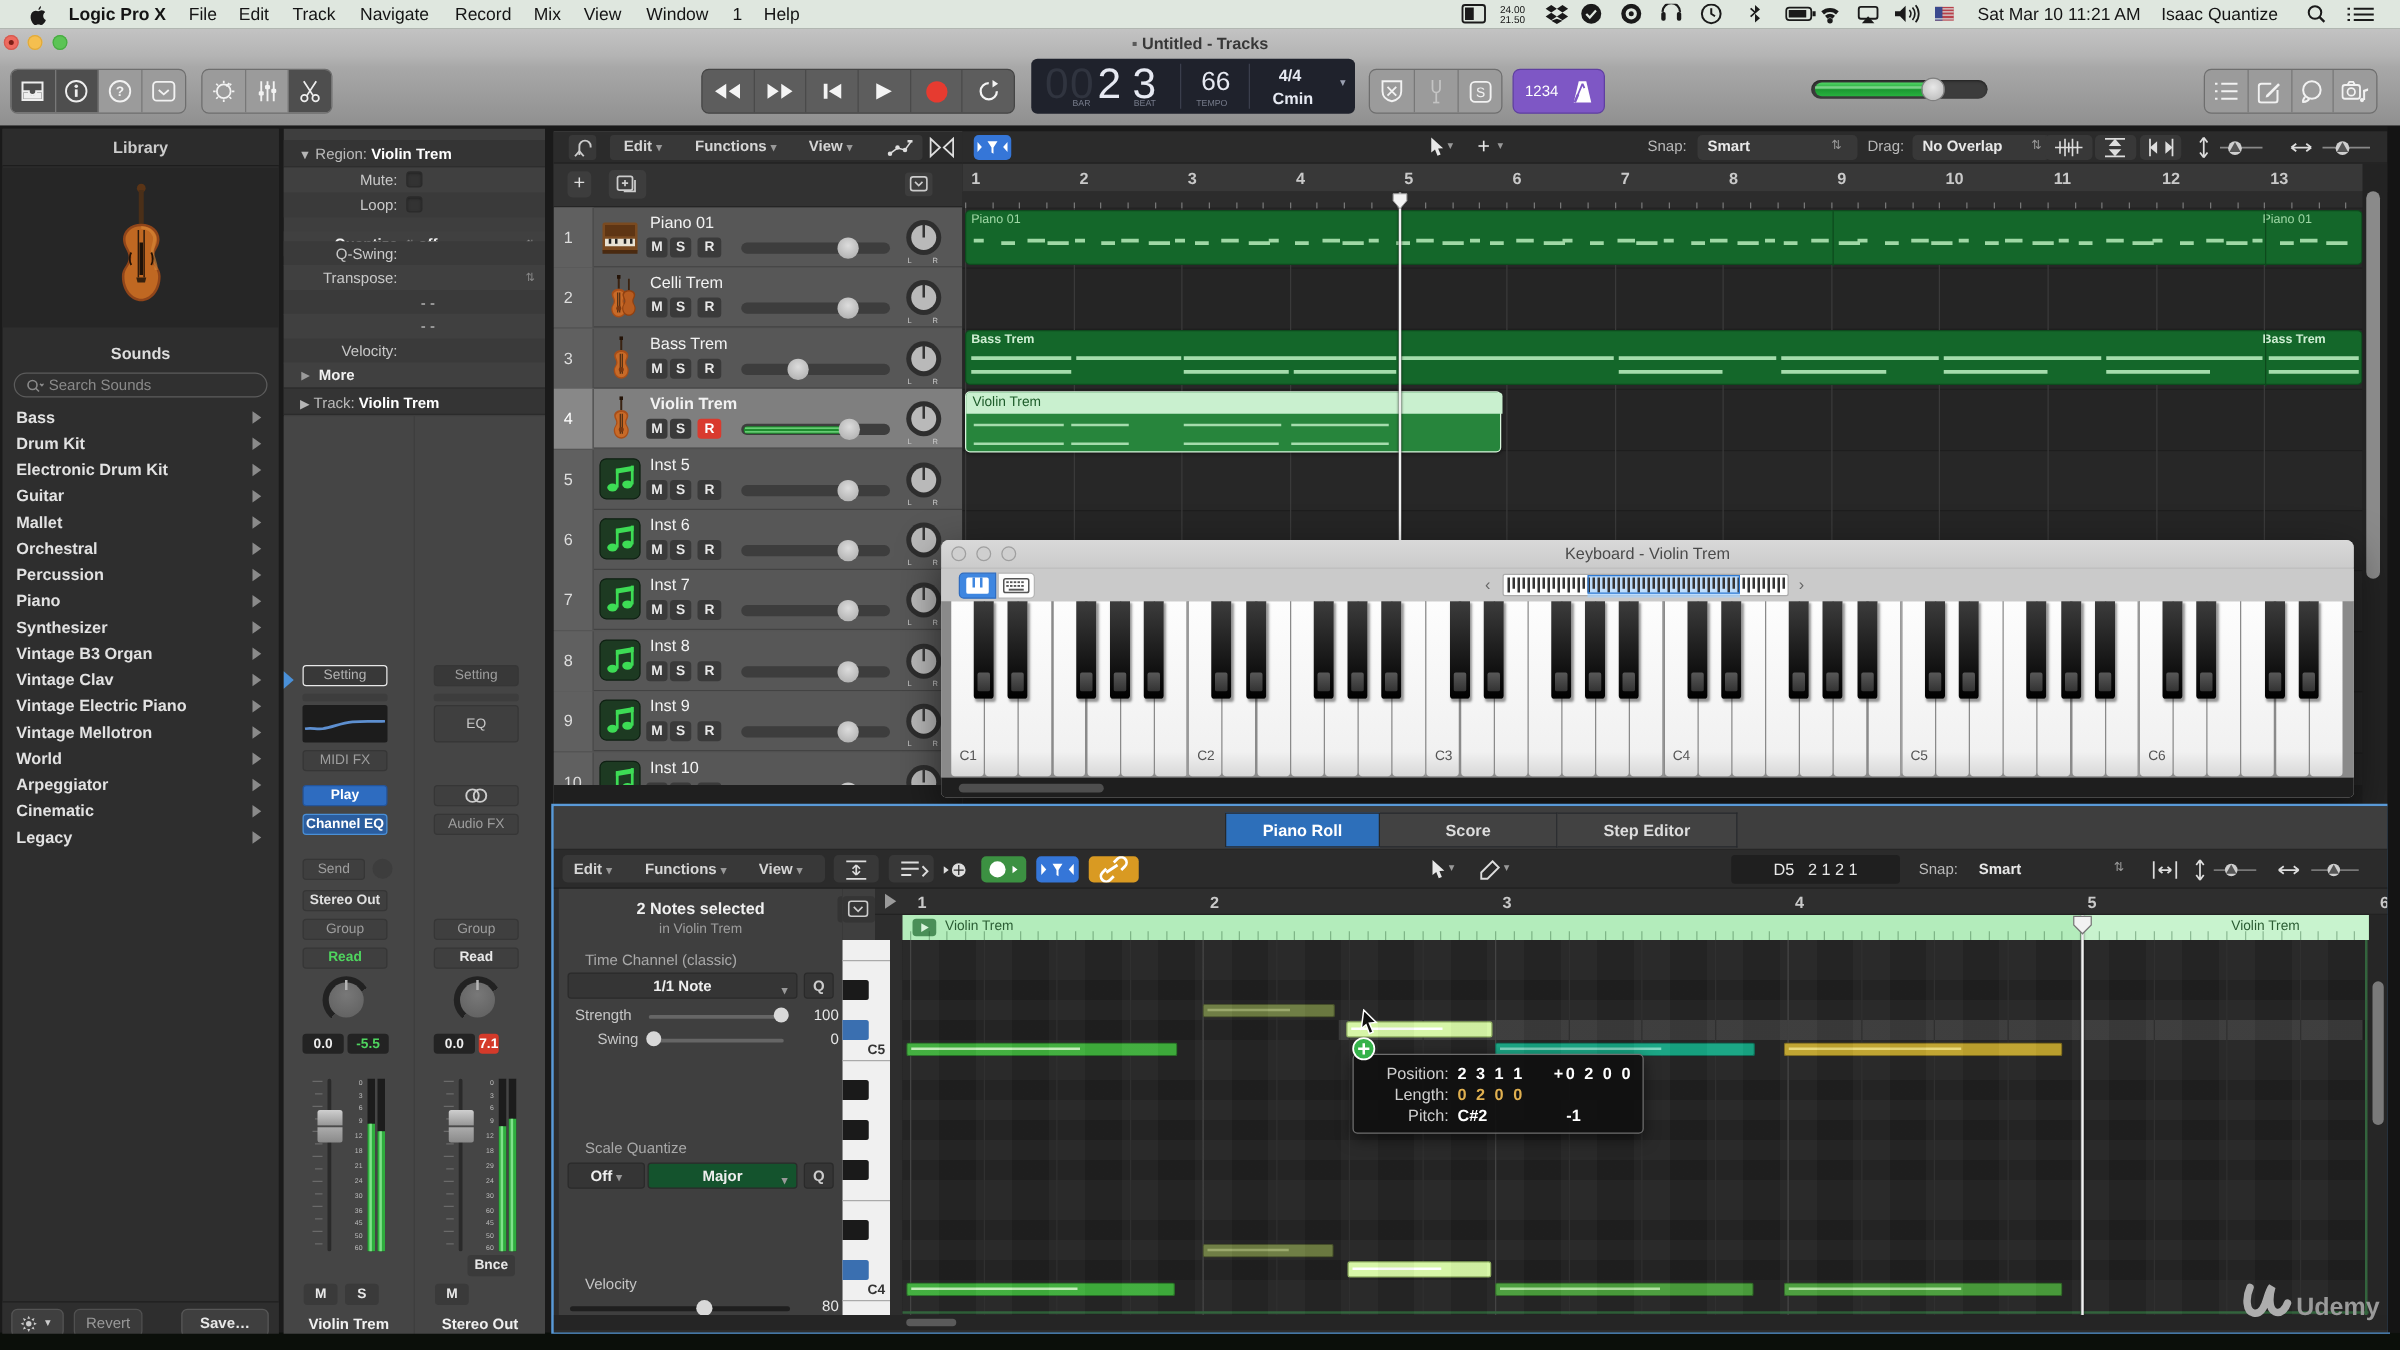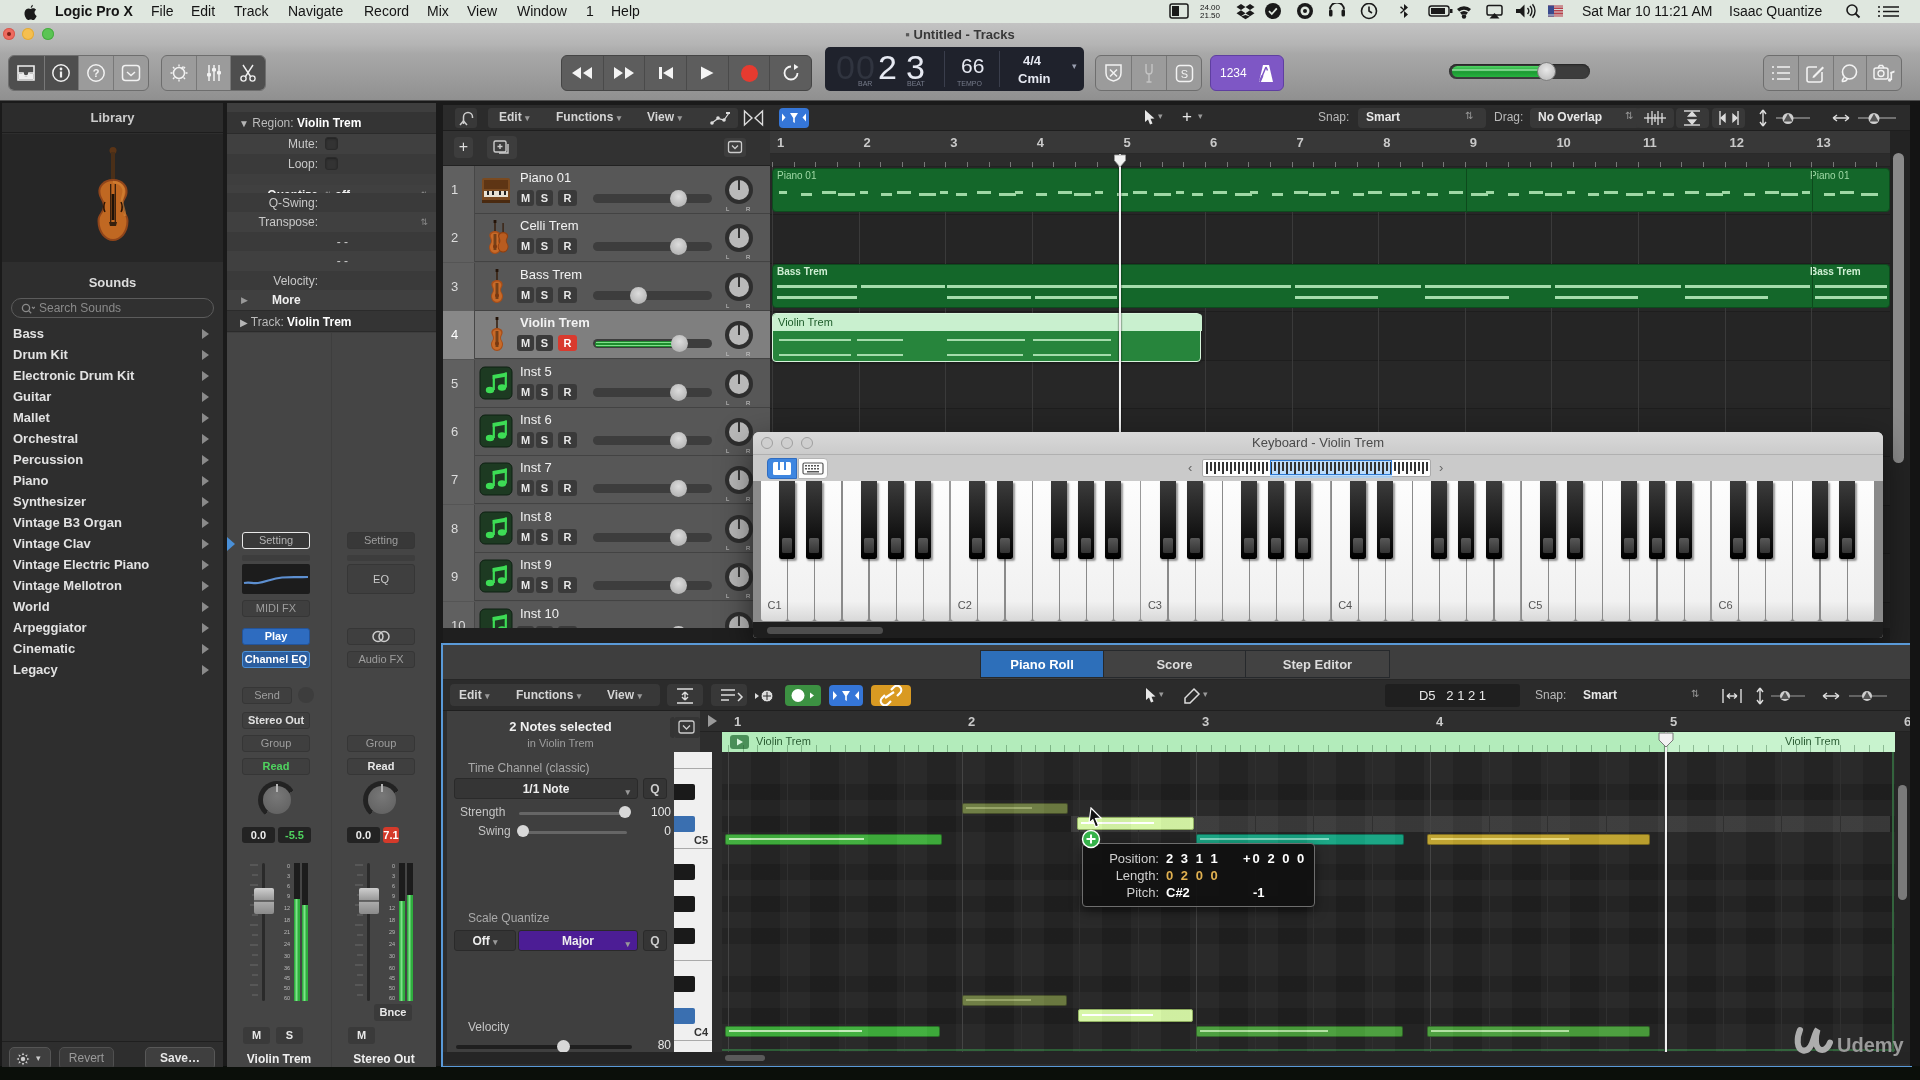--- a/index.html
+++ b/index.html
@@ -425,21 +425,21 @@
           <span style="position:absolute;right:88px;color:#ccc;">- -</span>
         </div>
         <div class="irow" style="position: absolute; left: 0px; top: 117px; background: rgb(64, 64, 64);">
           <span style="position:absolute;right:88px;color:#ccc;">- -</span>
         </div>
         <div class="irow" style="position: absolute; left: 0px; top: 136.5px; background: rgb(58, 58, 58);">
           <span class="lab" style="right:118px;">Velocity:</span>
         </div>
         <div class="irow" style="position: absolute; left: 0px; top: 156px; background: rgb(64, 64, 64);">
           <span style="position:absolute;left:14px;color:#9a9a9a;font-size:9px;">▶</span>
-          <span style="position:absolute;left:28px;color:#f0f0f0;font-weight:bold;margin-left:17px;">More</span>
+          <span style="position:absolute;left:28px;color:#f0f0f0;font-weight:bold;">More</span>
         </div>
       </div>
       <div class="abs" style="left:0;top:207px;width:209px;height:22px;background:#343434;border-top:1px solid #2b2b2b;border-bottom:1px solid #2b2b2b;color:#ccc;font-size:12px;line-height:22px;">
         <span style="margin-left:13px;color:#b5b5b5;font-size:10px;">▶</span> <span style="color:#bbb;">Track:</span> <span style="color:#fff;font-weight:bold;">Violin Trem</span>
       </div>
 
       <div id="strips" class="abs" style="left:0;top:230px;width:209px;height:742px;background:#454545;">
         <div class="abs" style="left:104px;top:0;width:1px;height:742px;background:#3e3e3e;"></div>
         <div class="abs" style="left:0;top:204px;width:0;height:0;border-left:8px solid #4a90d8;border-top:7px solid transparent;border-bottom:7px solid transparent;"></div>
 
@@ -1433,21 +1433,21 @@
         <div class="abs" style="left:13px;top:94px;color:#c5c5c5;font-size:12px;">Strength</div>
         <div class="abs" style="left:72px;top:101px;width:108px;height:3px;background:#666;border-radius:2px;"></div>
         <div class="abs" style="left:172px;top:95px;width:12px;height:12px;border-radius:50%;background:#d8d8d8;"></div>
         <div class="abs" style="left:190px;top:94px;width:34px;text-align:right;color:#e8e8e8;font-size:12px;">100</div>
         <div class="abs" style="left:31px;top:113px;color:#c5c5c5;font-size:12px;">Swing</div>
         <div class="abs" style="left:72px;top:120px;width:108px;height:3px;background:#666;border-radius:2px;"></div>
         <div class="abs" style="left:70px;top:114px;width:12px;height:12px;border-radius:50%;background:#d8d8d8;"></div>
         <div class="abs" style="left:190px;top:113px;width:34px;text-align:right;color:#e8e8e8;font-size:12px;">0</div>
         <div class="abs" style="left:21px;top:200px;color:#a9a9a9;font-size:12px;">Scale Quantize</div>
         <div class="abs" style="left:7px;top:219px;width:62px;height:21px;background:#353535;border:1px solid #2a2a2a;border-radius:3px;color:#eee;font-size:12px;font-weight:bold;text-align:center;line-height:20px;">Off <span style="font-size:9px;color:#999;">▾</span></div>
-        <div class="abs" style="left:71px;top:219px;width:120px;height:21px;background:#4c1d95;border:1px solid #2a2a2a;border-radius:3px;color:#eee;font-size:12px;font-weight:bold;text-align:center;line-height:20px;">Major <span class="abs" style="right:7px;top:3px;font-size:9px;color:#999;">▾</span></div>
+        <div class="abs" style="left:71px;top:219px;width:120px;height:21px;background:#14532d;border:1px solid #2a2a2a;border-radius:3px;color:#eee;font-size:12px;font-weight:bold;text-align:center;line-height:20px;">Major <span class="abs" style="right:7px;top:3px;font-size:9px;color:#999;">▾</span></div>
         <div class="abs" style="left:196px;top:219px;width:24px;height:21px;background:#353535;border:1px solid #2a2a2a;border-radius:3px;color:#ccc;font-size:12px;font-weight:bold;text-align:center;line-height:20px;">Q</div>
         <div class="abs" style="left:21px;top:309px;color:#c5c5c5;font-size:12px;">Velocity</div>
         <div class="abs" style="left:9px;top:334px;width:176px;height:4px;background:#1f1f1f;border-radius:2px;"></div>
         <div class="abs" style="left:110px;top:329px;width:13px;height:13px;border-radius:50%;background:#d8d8d8;"></div>
         <div class="abs" style="left:190px;top:327px;width:34px;text-align:right;color:#e8e8e8;font-size:12px;">80</div>
       </div>
       <div id="prkeys" class="abs" style="left:231px;top:107px;width:38px;height:300px;background:#f0f0f0;">
         <div style="position:absolute;left:0;top:15.5px;width:38px;height:1px;background:#aaa;"></div>
         <div style="position:absolute;left:0;top:32px;width:21px;height:16px;background:#1a1a1a;border-radius:0 2px 2px 0;"></div>
         <div style="position:absolute;left:0;top:64px;width:21px;height:16px;background:#3a6fb0;border-radius:0 2px 2px 0;"></div>

